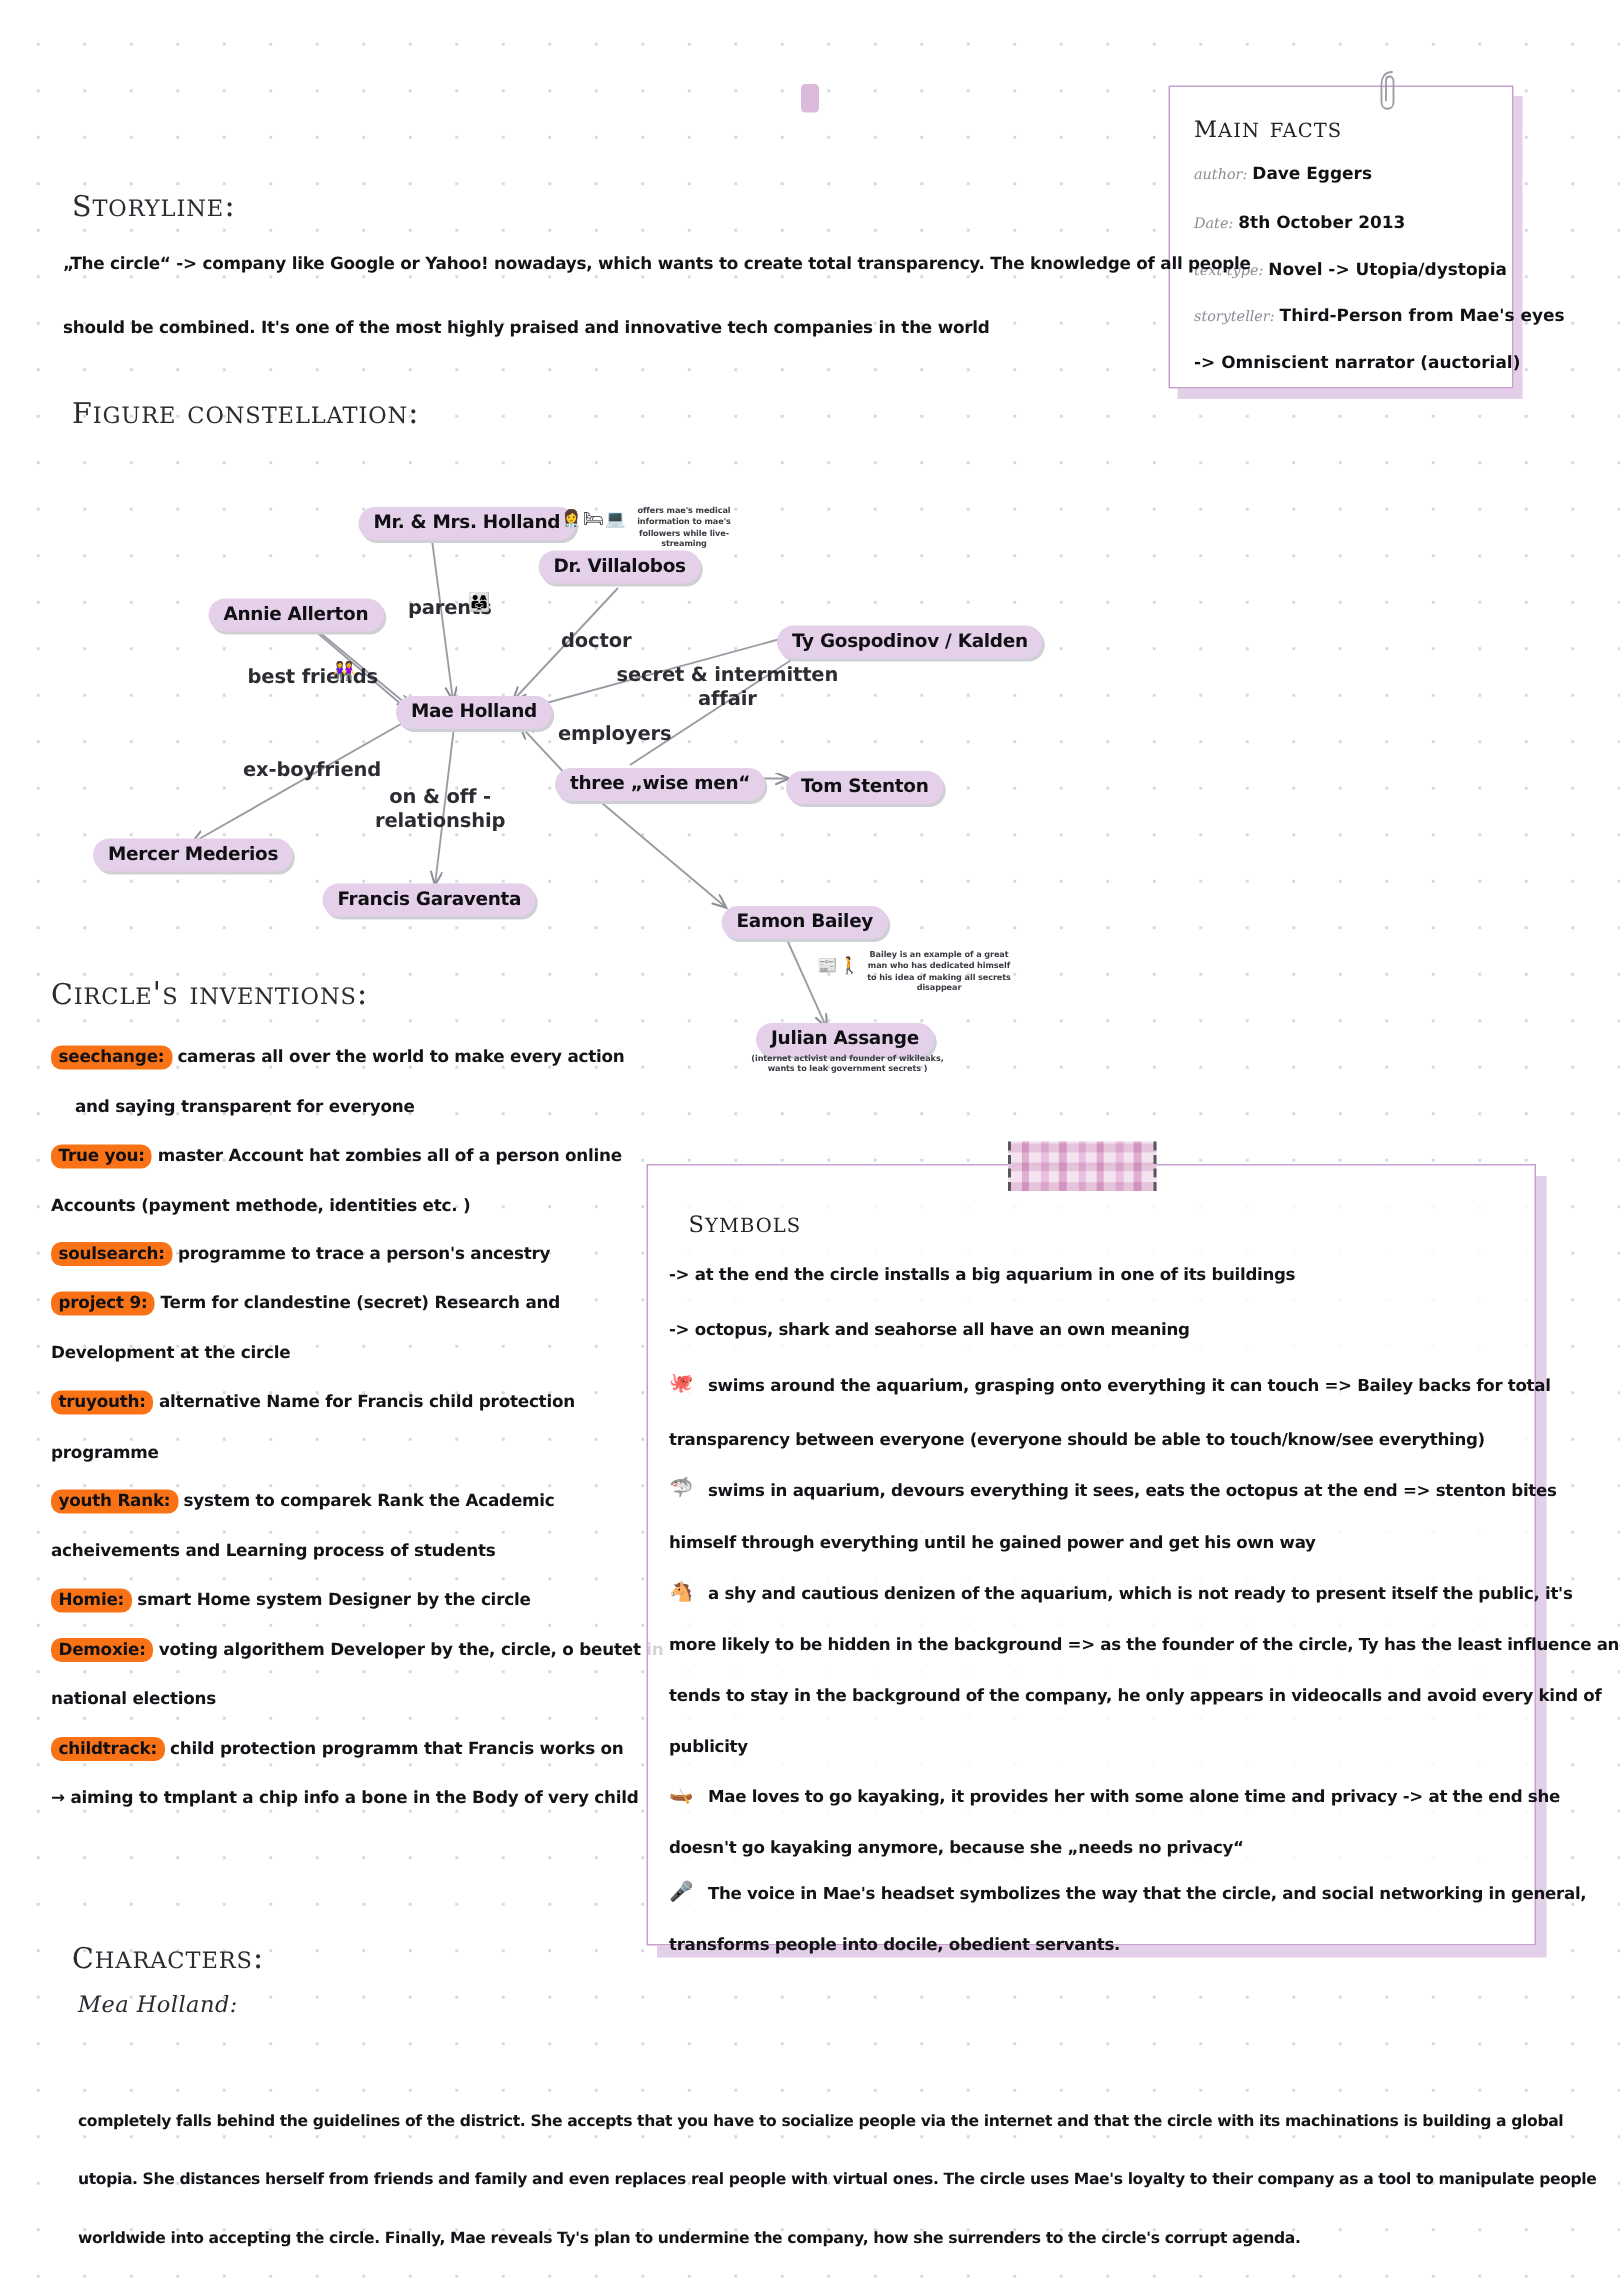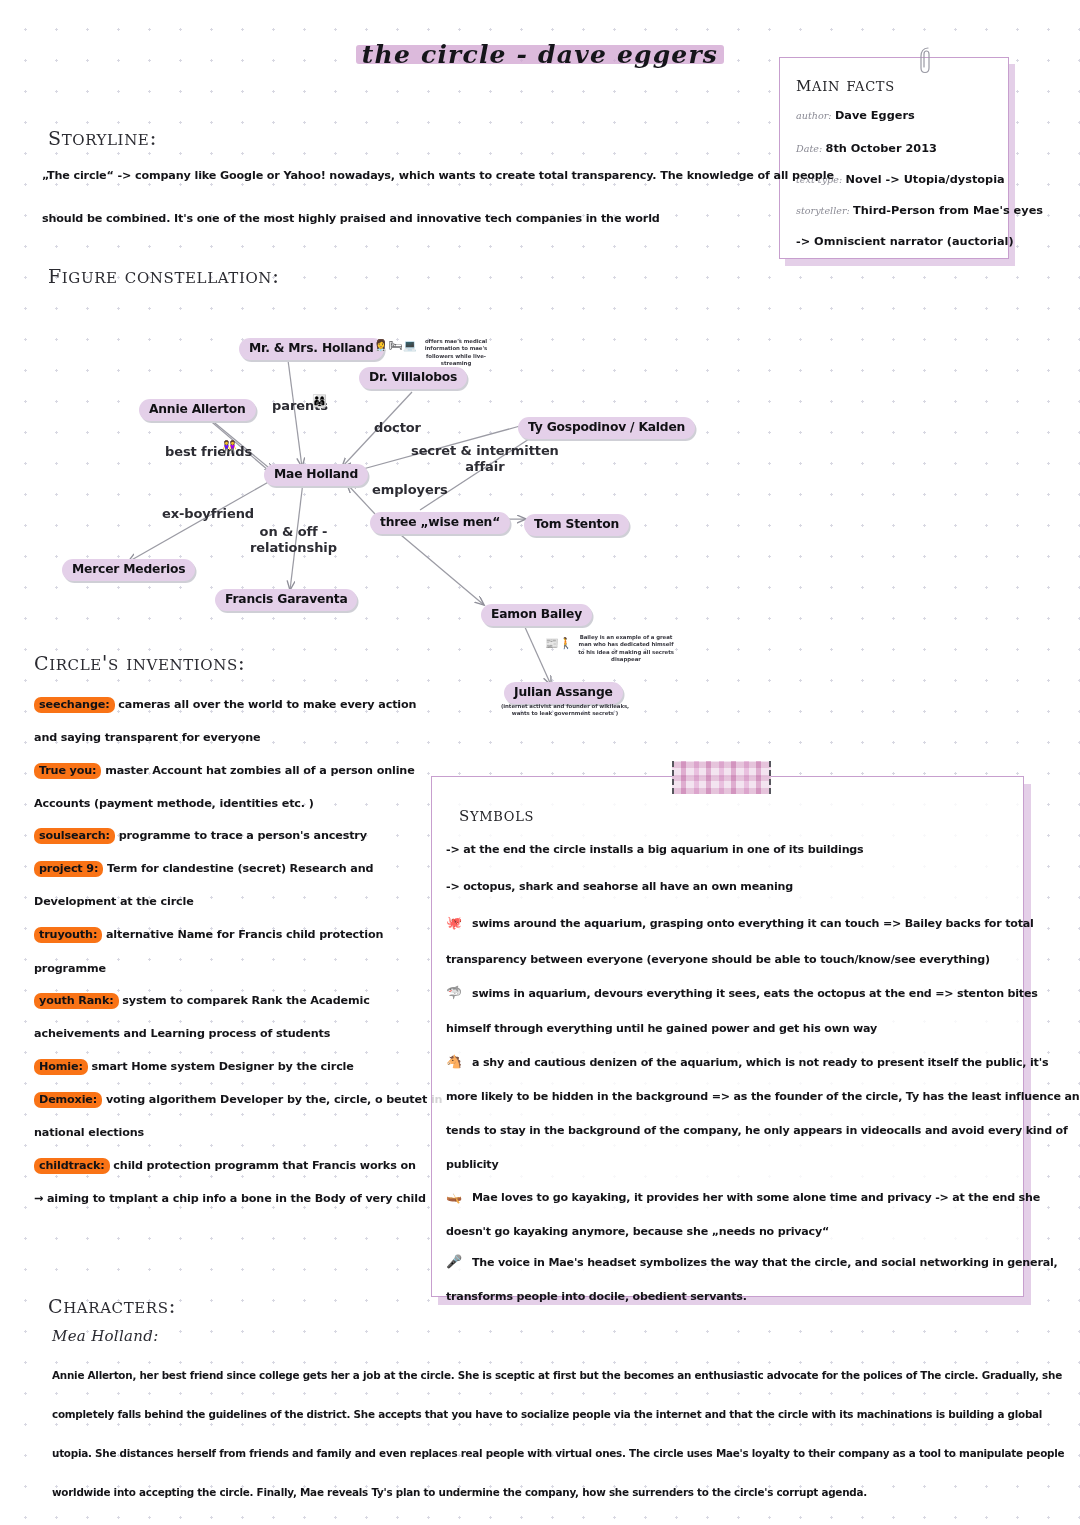--- a/index.html
+++ b/index.html
@@ -125,21 +125,20 @@
   .char-line{position:absolute;left:52px;font-size:10.4px;font-weight:700;color:#141418;white-space:nowrap;letter-spacing:-.25px;}
 </style>
 </head>
 <body>
 
 <div class="pg">
 
   <div id="title-wrap">
     <div id="title">
       <span class="tape"></span>
-      <span>the circle - dave eggers</span>
     </div>
   </div>
 
   <div id="main-facts">
     <svg id="clip" viewBox="0 0 22 30">
       <path d="M14 3 C9 3 7 7 7 11 L7 23 C7 26 9 27.5 11 27.5 C13 27.5 15 26 15 23 L15 9 C15 7 13.6 6 12.4 6 C11.2 6 10 7 10 9 L10 22" fill="none" stroke="#9a9aa4" stroke-width="1.2" stroke-linecap="round"></path>
     </svg>
     <div class="mf-title">MAIN FACTS</div>
     <div class="mf-row" style="top:52px">
       <span class="mf-key">author:</span>
@@ -237,21 +236,21 @@
 
     <div class="note-mini" style="left:500px;top:403px;width:130px;">(internet activist and founder of wikileaks, wants to leak government secrets )</div>
   </div>
 
   <div id="inv-head" class="section-head">Circle's inventions:</div>
 
   <div class="inv-line body-line" style="top:698px;">
     <span class="hl">seechange:</span>
     <span>cameras all over the world to make every action</span>
   </div>
-  <div class="inv-line body-line" style="top:731px;">and saying transparent for everyone</div>
+  <div class="inv-line body-line" style="top:731px;margin-left:16px;">and saying transparent for everyone</div>
 
   <div class="inv-line body-line" style="top:764px;">
     <span class="hl">True you:</span>
     <span>master Account hat zombies all of a person online</span>
   </div>
   <div class="inv-line body-line" style="top:797px;">Accounts (payment methode, identities etc. )</div>
 
   <div class="inv-line body-line" style="top:829px;">
     <span class="hl">soulsearch:</span>
     <span>programme to trace a person's ancestry</span>
@@ -318,18 +317,17 @@
     <div class="sym-line" style="top:448px;">doesn't go kayaking anymore, because she „needs no privacy“</div>
 
     <span class="sym-ico" style="top:478px;">🎤</span>
     <div class="sym-line ind" style="top:479px;">The voice in Mae's headset symbolizes the way that the circle, and social networking in general,</div>
     <div class="sym-line" style="top:513px;">transforms people into docile, obedient servants.</div>
   </div>
 
   <div id="char-head" class="section-head">Characters:</div>
   <div id="char-name">Mea Holland:</div>
 
-  <div class="char-line" style="top:1369px;">Annie Allerton, her best friend since college gets her a job at the circle. She is sceptic at first but the becomes an enthusiastic advocate for the polices of The circle. Gradually, she</div>
   <div class="char-line" style="top:1447px;">utopia. She distances herself from friends and family and even replaces real people with virtual ones. The circle uses Mae's loyalty to their company as a tool to manipulate people</div>
   <div class="char-line" style="top:1408px;">completely falls behind the guidelines of the district. She accepts that you have to socialize people via the internet and that the circle with its machinations is building a global</div>
   <div class="char-line" style="top:1486px;">worldwide into accepting the circle.  Finally, Mae reveals Ty's plan to undermine the company, how she surrenders to the circle's corrupt agenda.</div>
 
 </div>
 
 </body></html>

